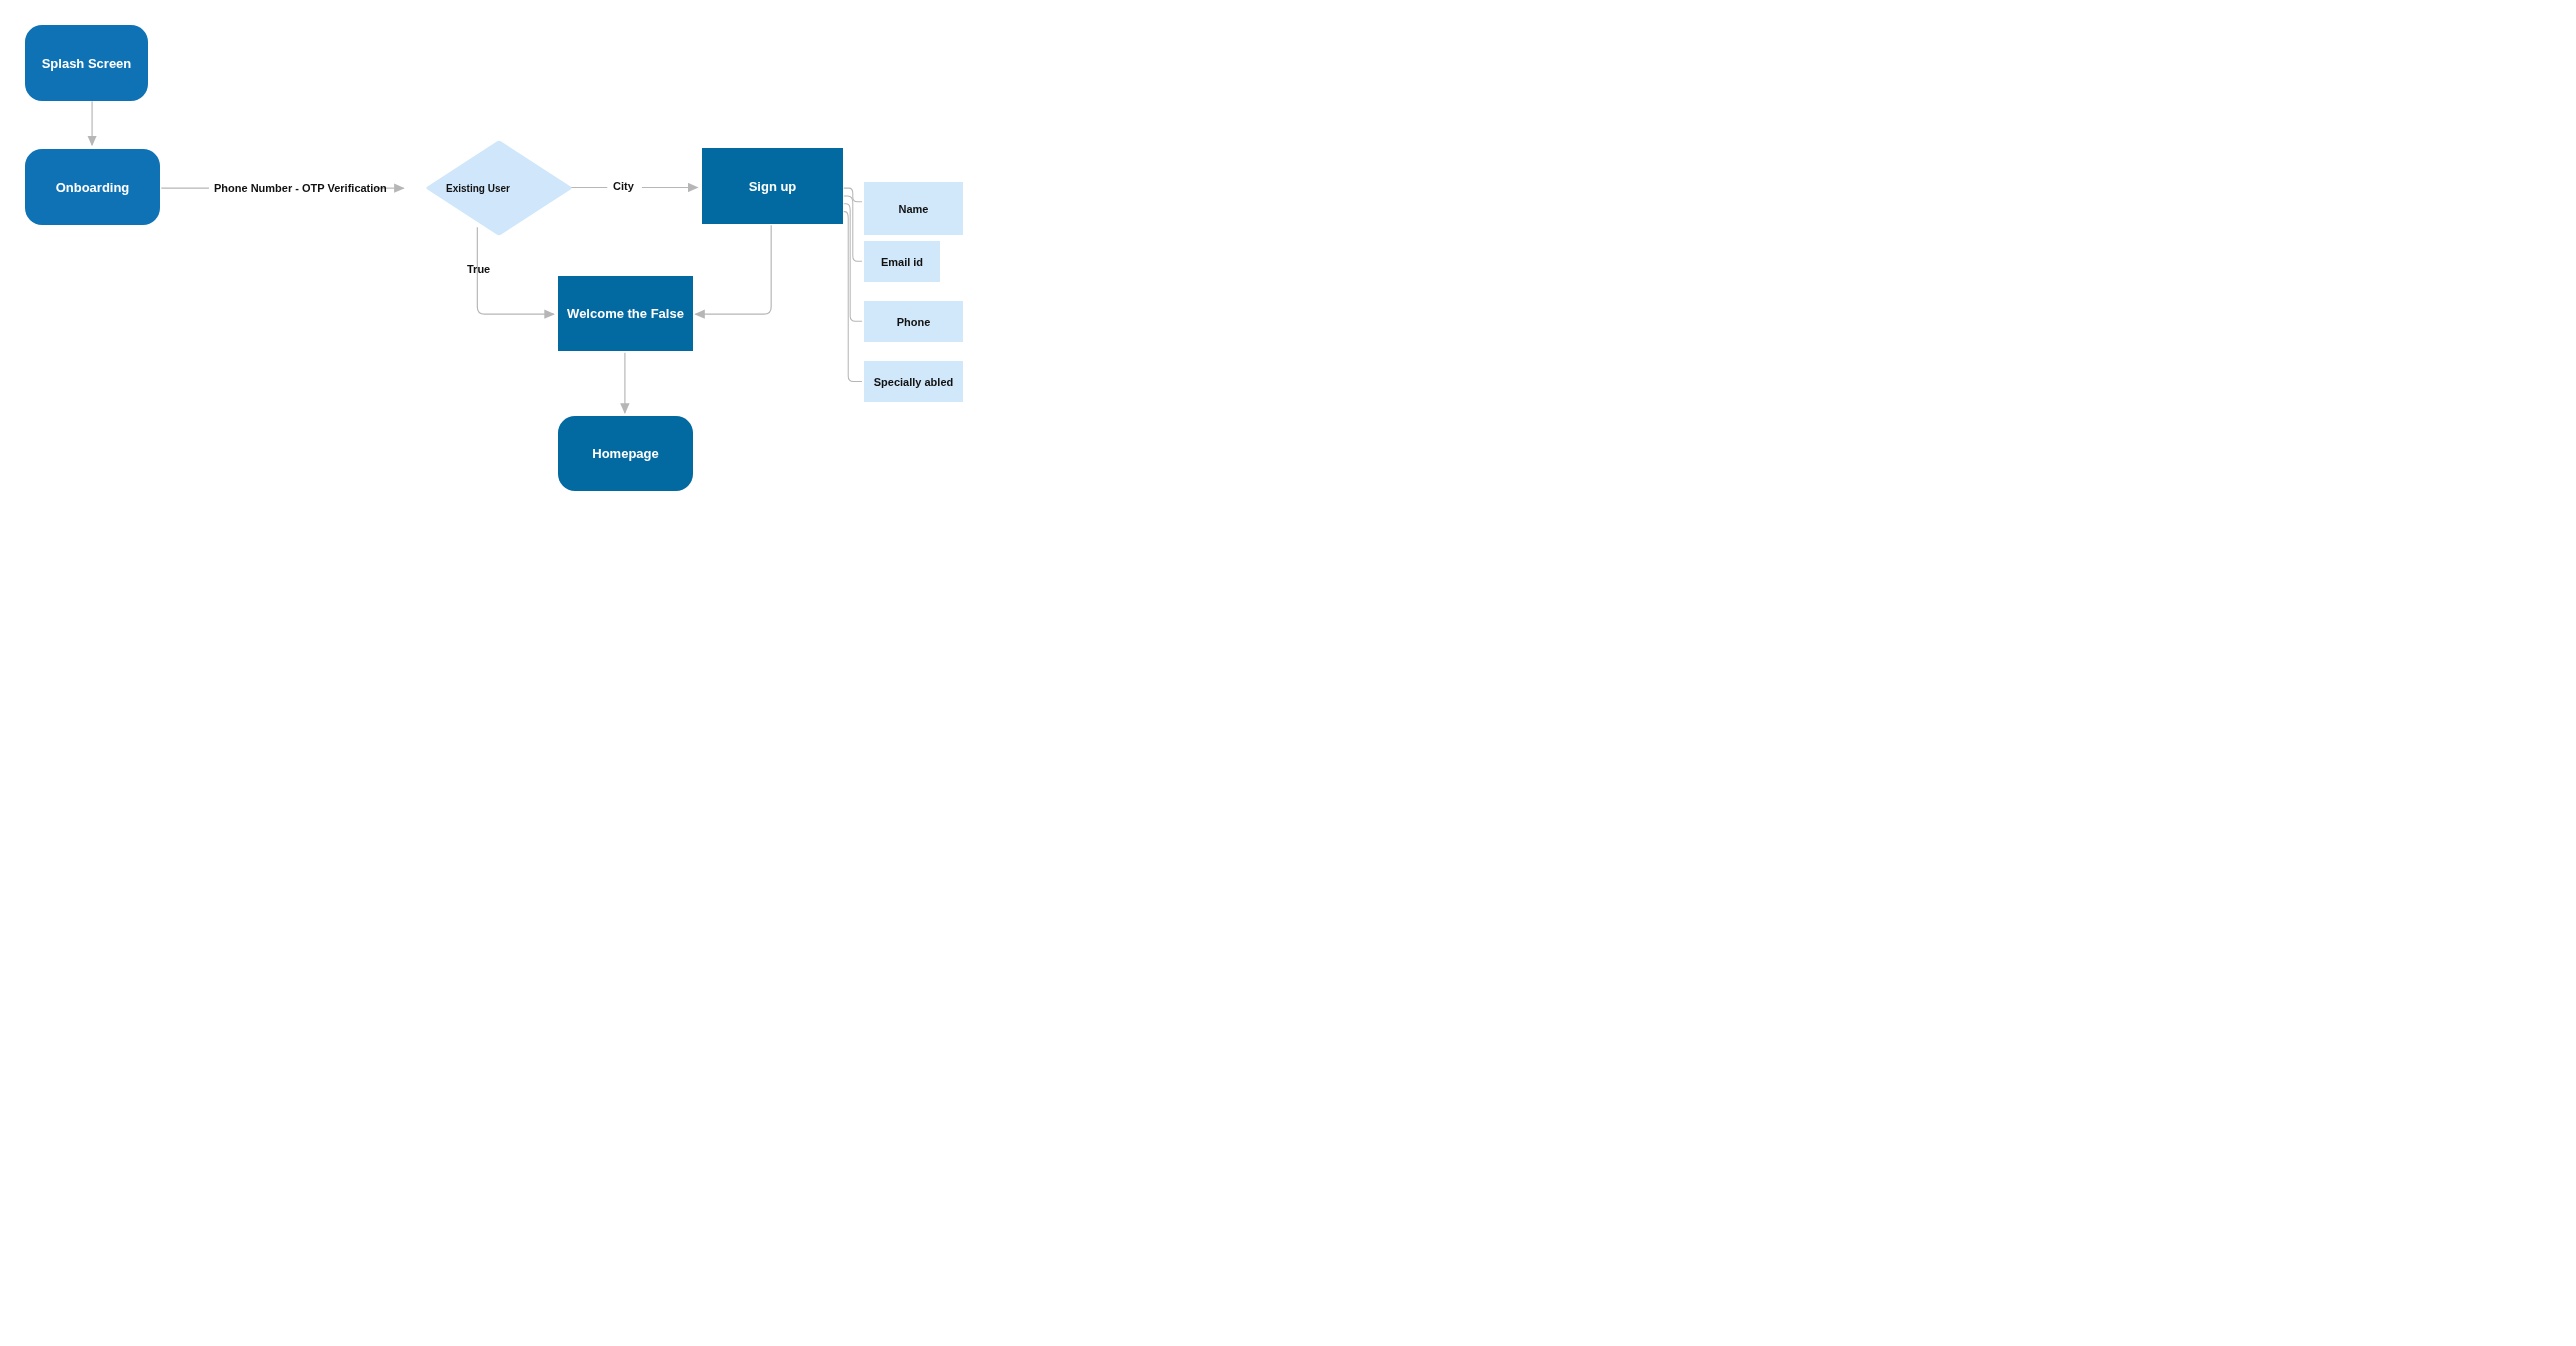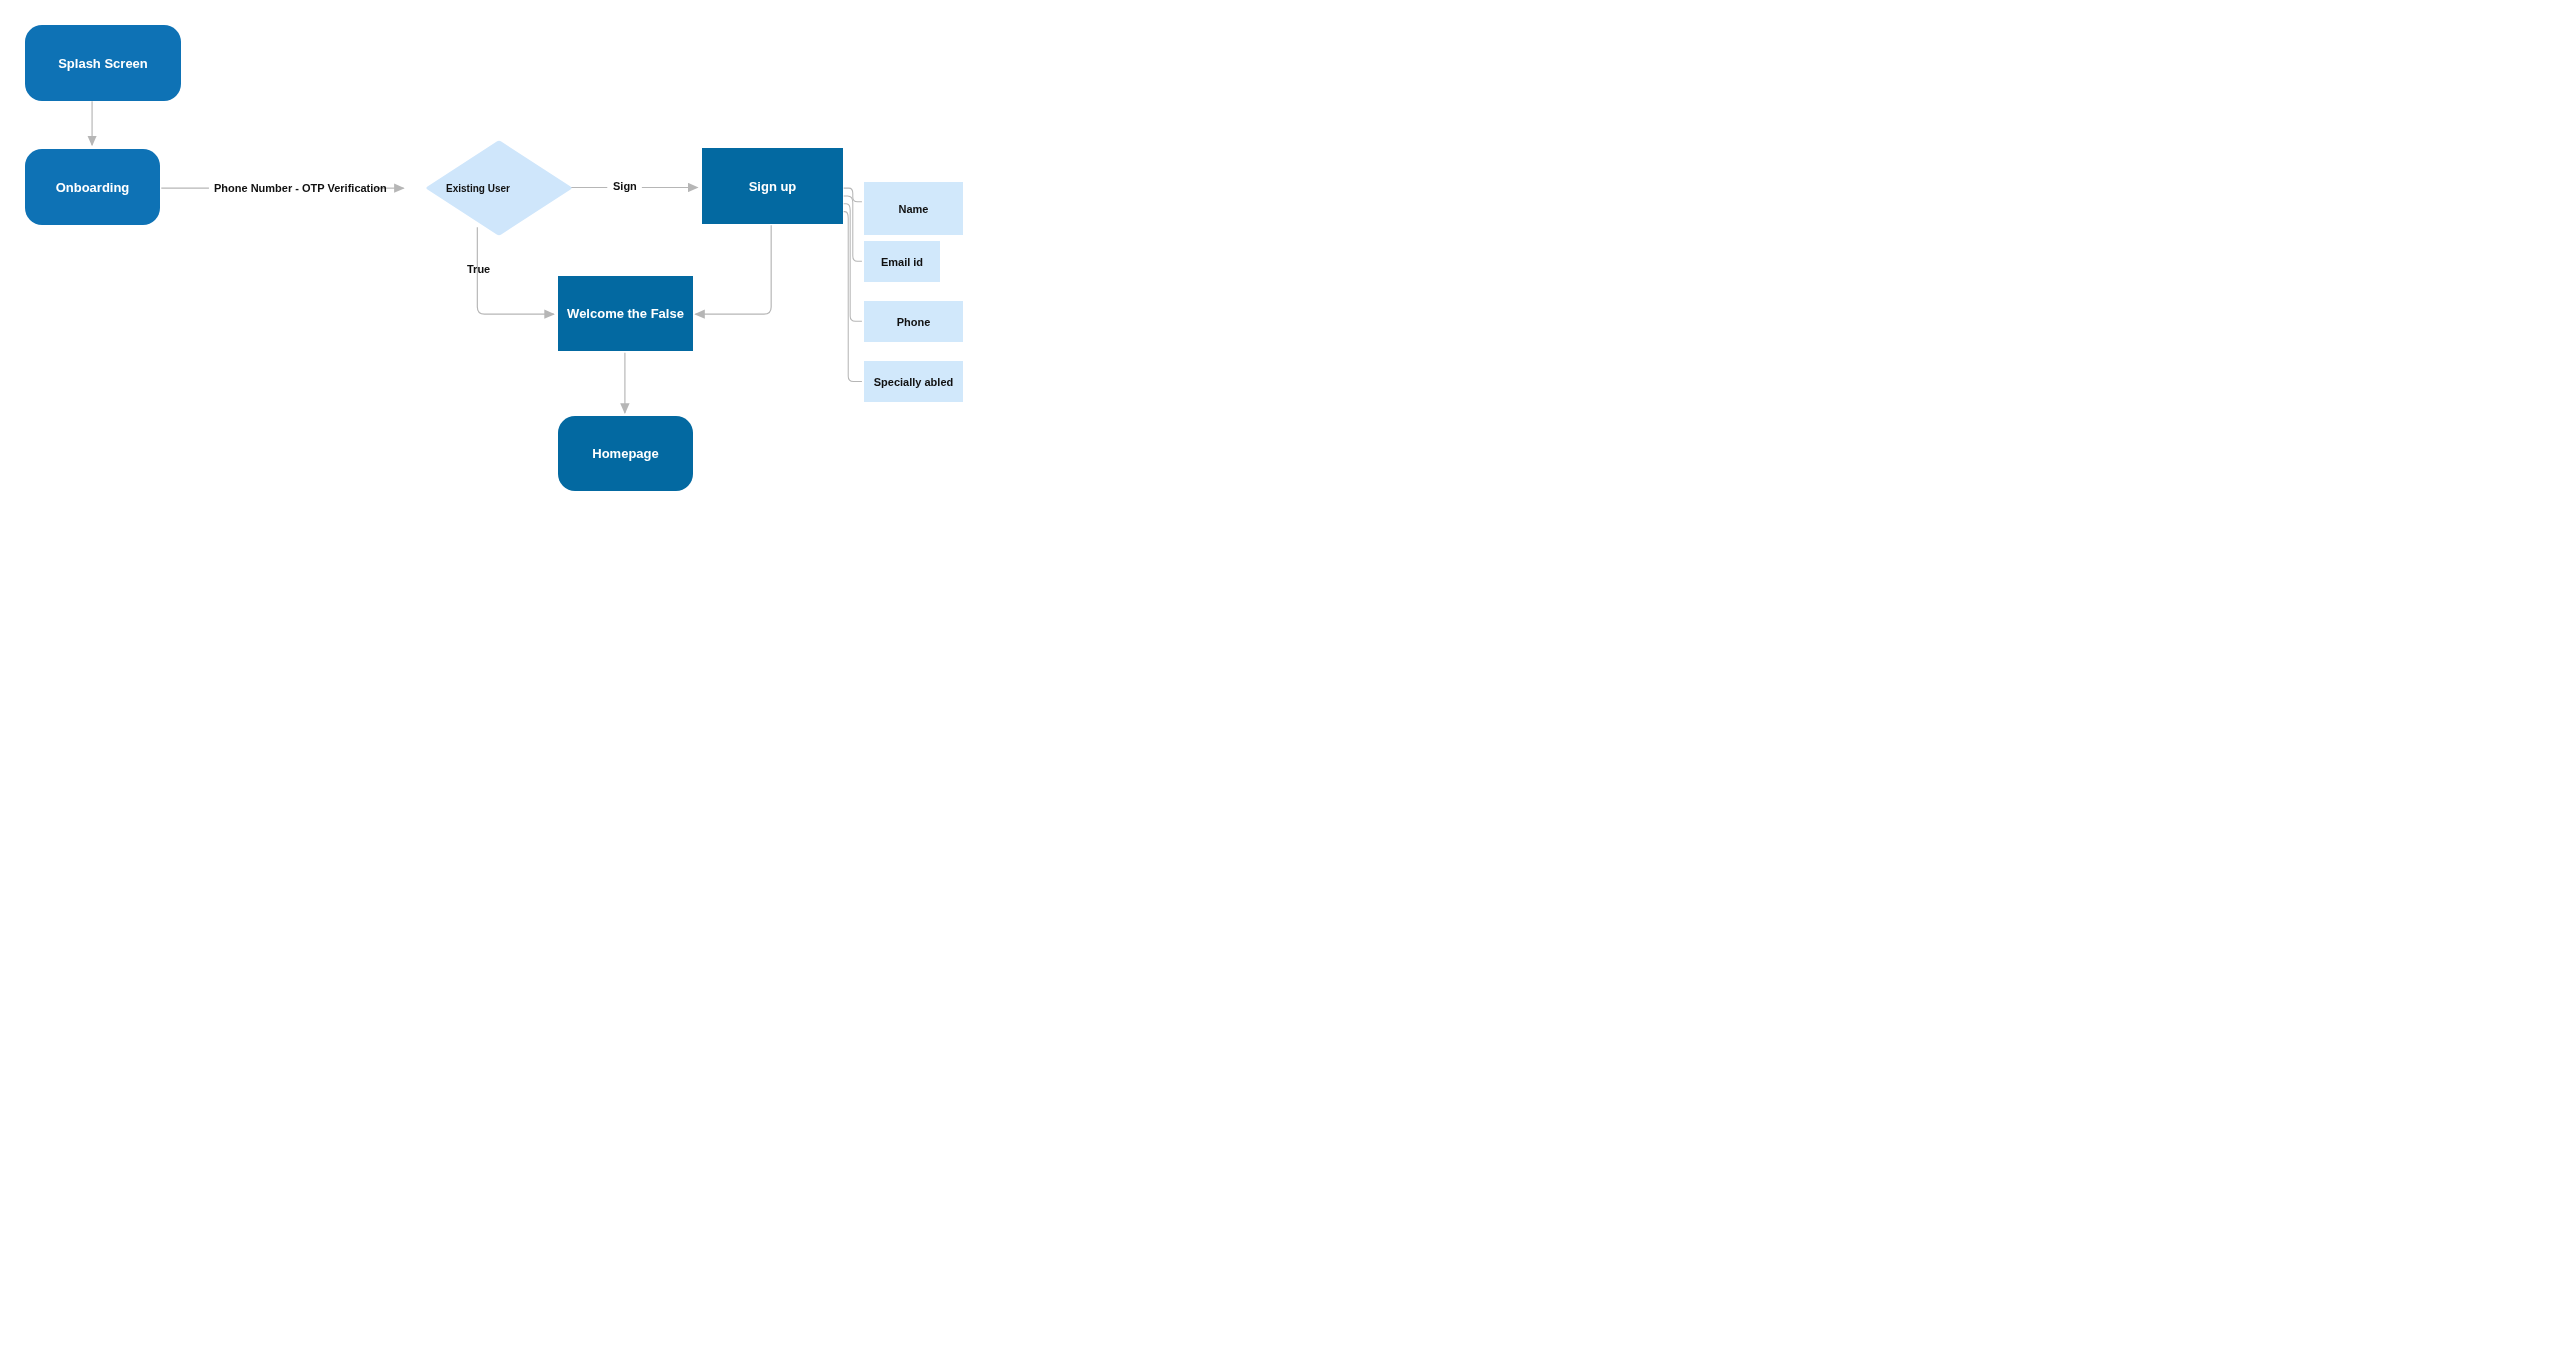--- a/index.html
+++ b/index.html
@@ -45,21 +45,21 @@
     <path d="M 1181 345 L 1181 470 Q 1181 481 1170 481 L 1065 481" fill="none" stroke="#b6b6b6" stroke-width="1.8" marker-end="url(#arrowhead)"></path>
 
     <line x1="957" y1="540" x2="957" y2="632" stroke="#b6b6b6" stroke-width="1.8" marker-end="url(#arrowhead)"></line>
 
     <path d="M 1292 288 L 1300 288 Q 1306 288 1306 296 L 1306 302 Q 1306 309 1313 309 L 1320 309" fill="none" stroke="#b6b6b6" stroke-width="1.6"></path>
     <path d="M 1292 300 L 1298 300 Q 1306 300 1306 310 L 1306 392 Q 1306 400 1313 400 L 1320 400" fill="none" stroke="#b6b6b6" stroke-width="1.6"></path>
     <path d="M 1292 312 L 1296 312 Q 1302 312 1302 322 L 1302 484 Q 1302 492 1310 492 L 1320 492" fill="none" stroke="#b6b6b6" stroke-width="1.6"></path>
     <path d="M 1292 324 L 1294 324 Q 1299 324 1299 334 L 1299 576 Q 1299 584 1307 584 L 1320 584" fill="none" stroke="#b6b6b6" stroke-width="1.6"></path>
   </svg>
 
-  <div class="node rounded-deep" style="left:25px; top:25px; width:156px; height:76px;align-items:center;">
+  <div class="node rounded-deep" style="left:25px; top:25px; width:123px; height:76px;align-items:center;">
     <span>Splash Screen</span>
   </div>
 
   <div class="node rounded-deep" style="left:25px; top:149px; width:135px; height:76px;">
     <span>Onboarding</span>
   </div>
 
   <div class="diamond-wrap" style="left:408px; top:149px; width:140px; height:78px;">
     <div class="diamond" style="left:48px; top:-3.9px; width:86px; height:86px; border-radius:2.6px; transform: rotate(45deg) skew(-12deg,-12deg);"></div>
     <div class="diamond-label" style="left:0; top:0; width:140px; height:78px;">
@@ -86,17 +86,17 @@
     <span>Email id</span>
   </div>
   <div class="node pale" style="left:864px; top:301px; width:99px; height:41px;">
     <span>Phone</span>
   </div>
   <div class="node pale" style="left:864px; top:361px; width:99px; height:41px;">
     <span>Specially abled</span>
   </div>
 
   <div class="edge-label" style="left:214px; top:182px;">Phone Number - OTP  Verification</div>
-  <div class="edge-label" style="left:613px; top:180px;">Sign</div>
+  <div class="edge-label" style="left:613px; top:180px;">City</div>
   <div class="edge-label" style="left:467px; top:263px;">True</div>
 
 </div>
 
 
 </body></html>

